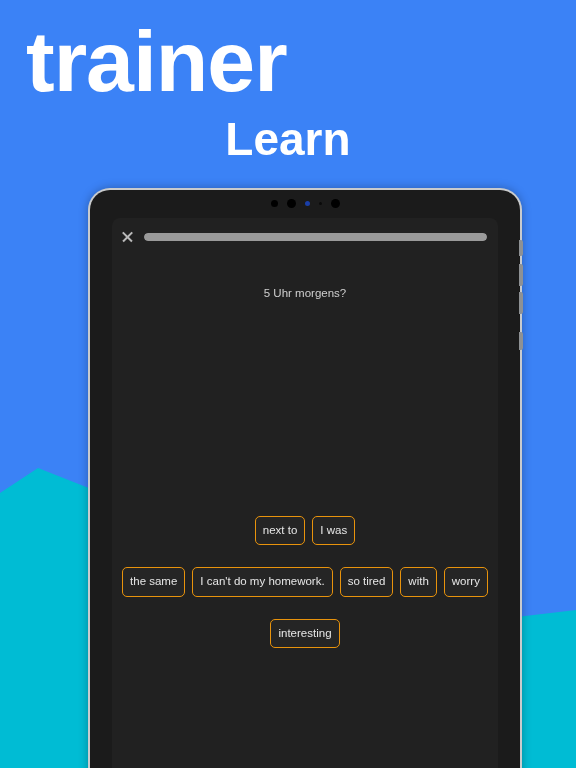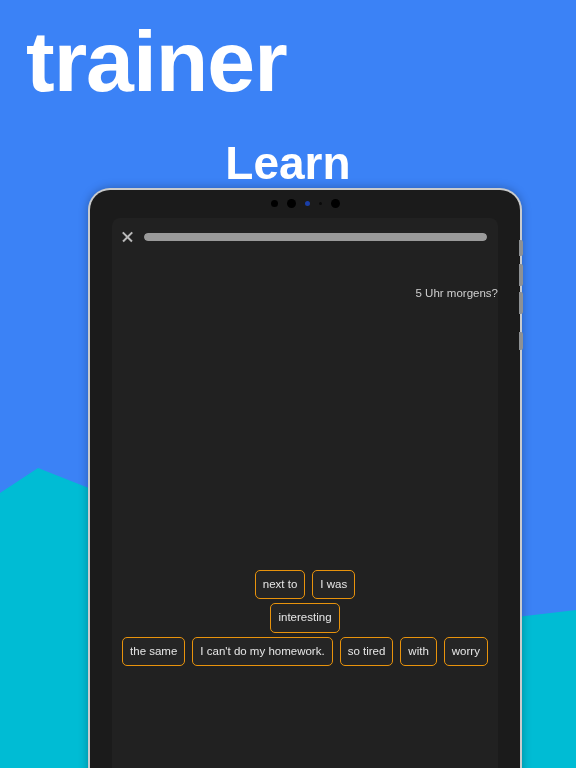--- a/index.html
+++ b/index.html
@@ -41,21 +41,21 @@
     text-align:left;
     margin-left:26px;
     margin-top:18px;
   }
   .sub-word {
     display:block;
     color:#FFFFFF;
     font-size:46px;
     font-weight:bold;
     line-height:1;
-    margin-top:36px;
+    margin-top:12px;
   }
 
   
   #tablet {
     position:absolute;
     left:88px; top:188px;
     width:434px; height:600px;
     z-index:10;
   }
   .tablet-frame {
@@ -150,21 +150,21 @@
   .progress-fill {
     height:100%;
     border-radius:4px;
     background:#9a9a9a;
   }
 
   
   .prompt-area {
     flex:0 0 auto;
     padding-top:40px;
-    text-align:right;
+    text-align:center;
   }
   .prompt-text {
     color:#cfcfcf;
     font-size:11.5px;
     line-height:1.3;
   }
 
   
   .spacer { flex:1 1 auto; }
 
@@ -172,21 +172,21 @@
   .chips-area {
     flex:0 0 auto;
     padding:0 10px 0 10px;
     margin-bottom:118px;
   }
   .chip-row {
     display:flex;
     justify-content:center;
     align-items:center;
     gap:7px;
-    margin-bottom:4px;
+    margin-bottom:22px;
   }
   .chip {
     border:1.4px solid #E8930C;
     border-radius:5px;
     background:#252525;
     color:#e6e6e6;
     font-size:11.5px;
     line-height:1;
     padding:8px 7px 8px 7px;
     white-space:nowrap;
@@ -245,28 +245,28 @@
 
         <div class="spacer"></div>
 
         <div class="chips-area" id="chips-area">
 
         <div class="chip-row">
               <button class="chip">next to</button>
               <button class="chip">I was</button>
             </div>
             <div class="chip-row">
-              <button class="chip">interesting</button>
-            </div>
-            <div class="chip-row">
               <button class="chip">the same</button>
               <button class="chip">I can't do my homework.</button>
               <button class="chip">so tired</button>
               <button class="chip">with</button>
               <button class="chip">worry</button>
             </div>
+            <div class="chip-row">
+              <button class="chip">interesting</button>
+            </div>
           </div>
 
       </div>
     </div>
   </div>
 
 </div>
 
 </body></html>

